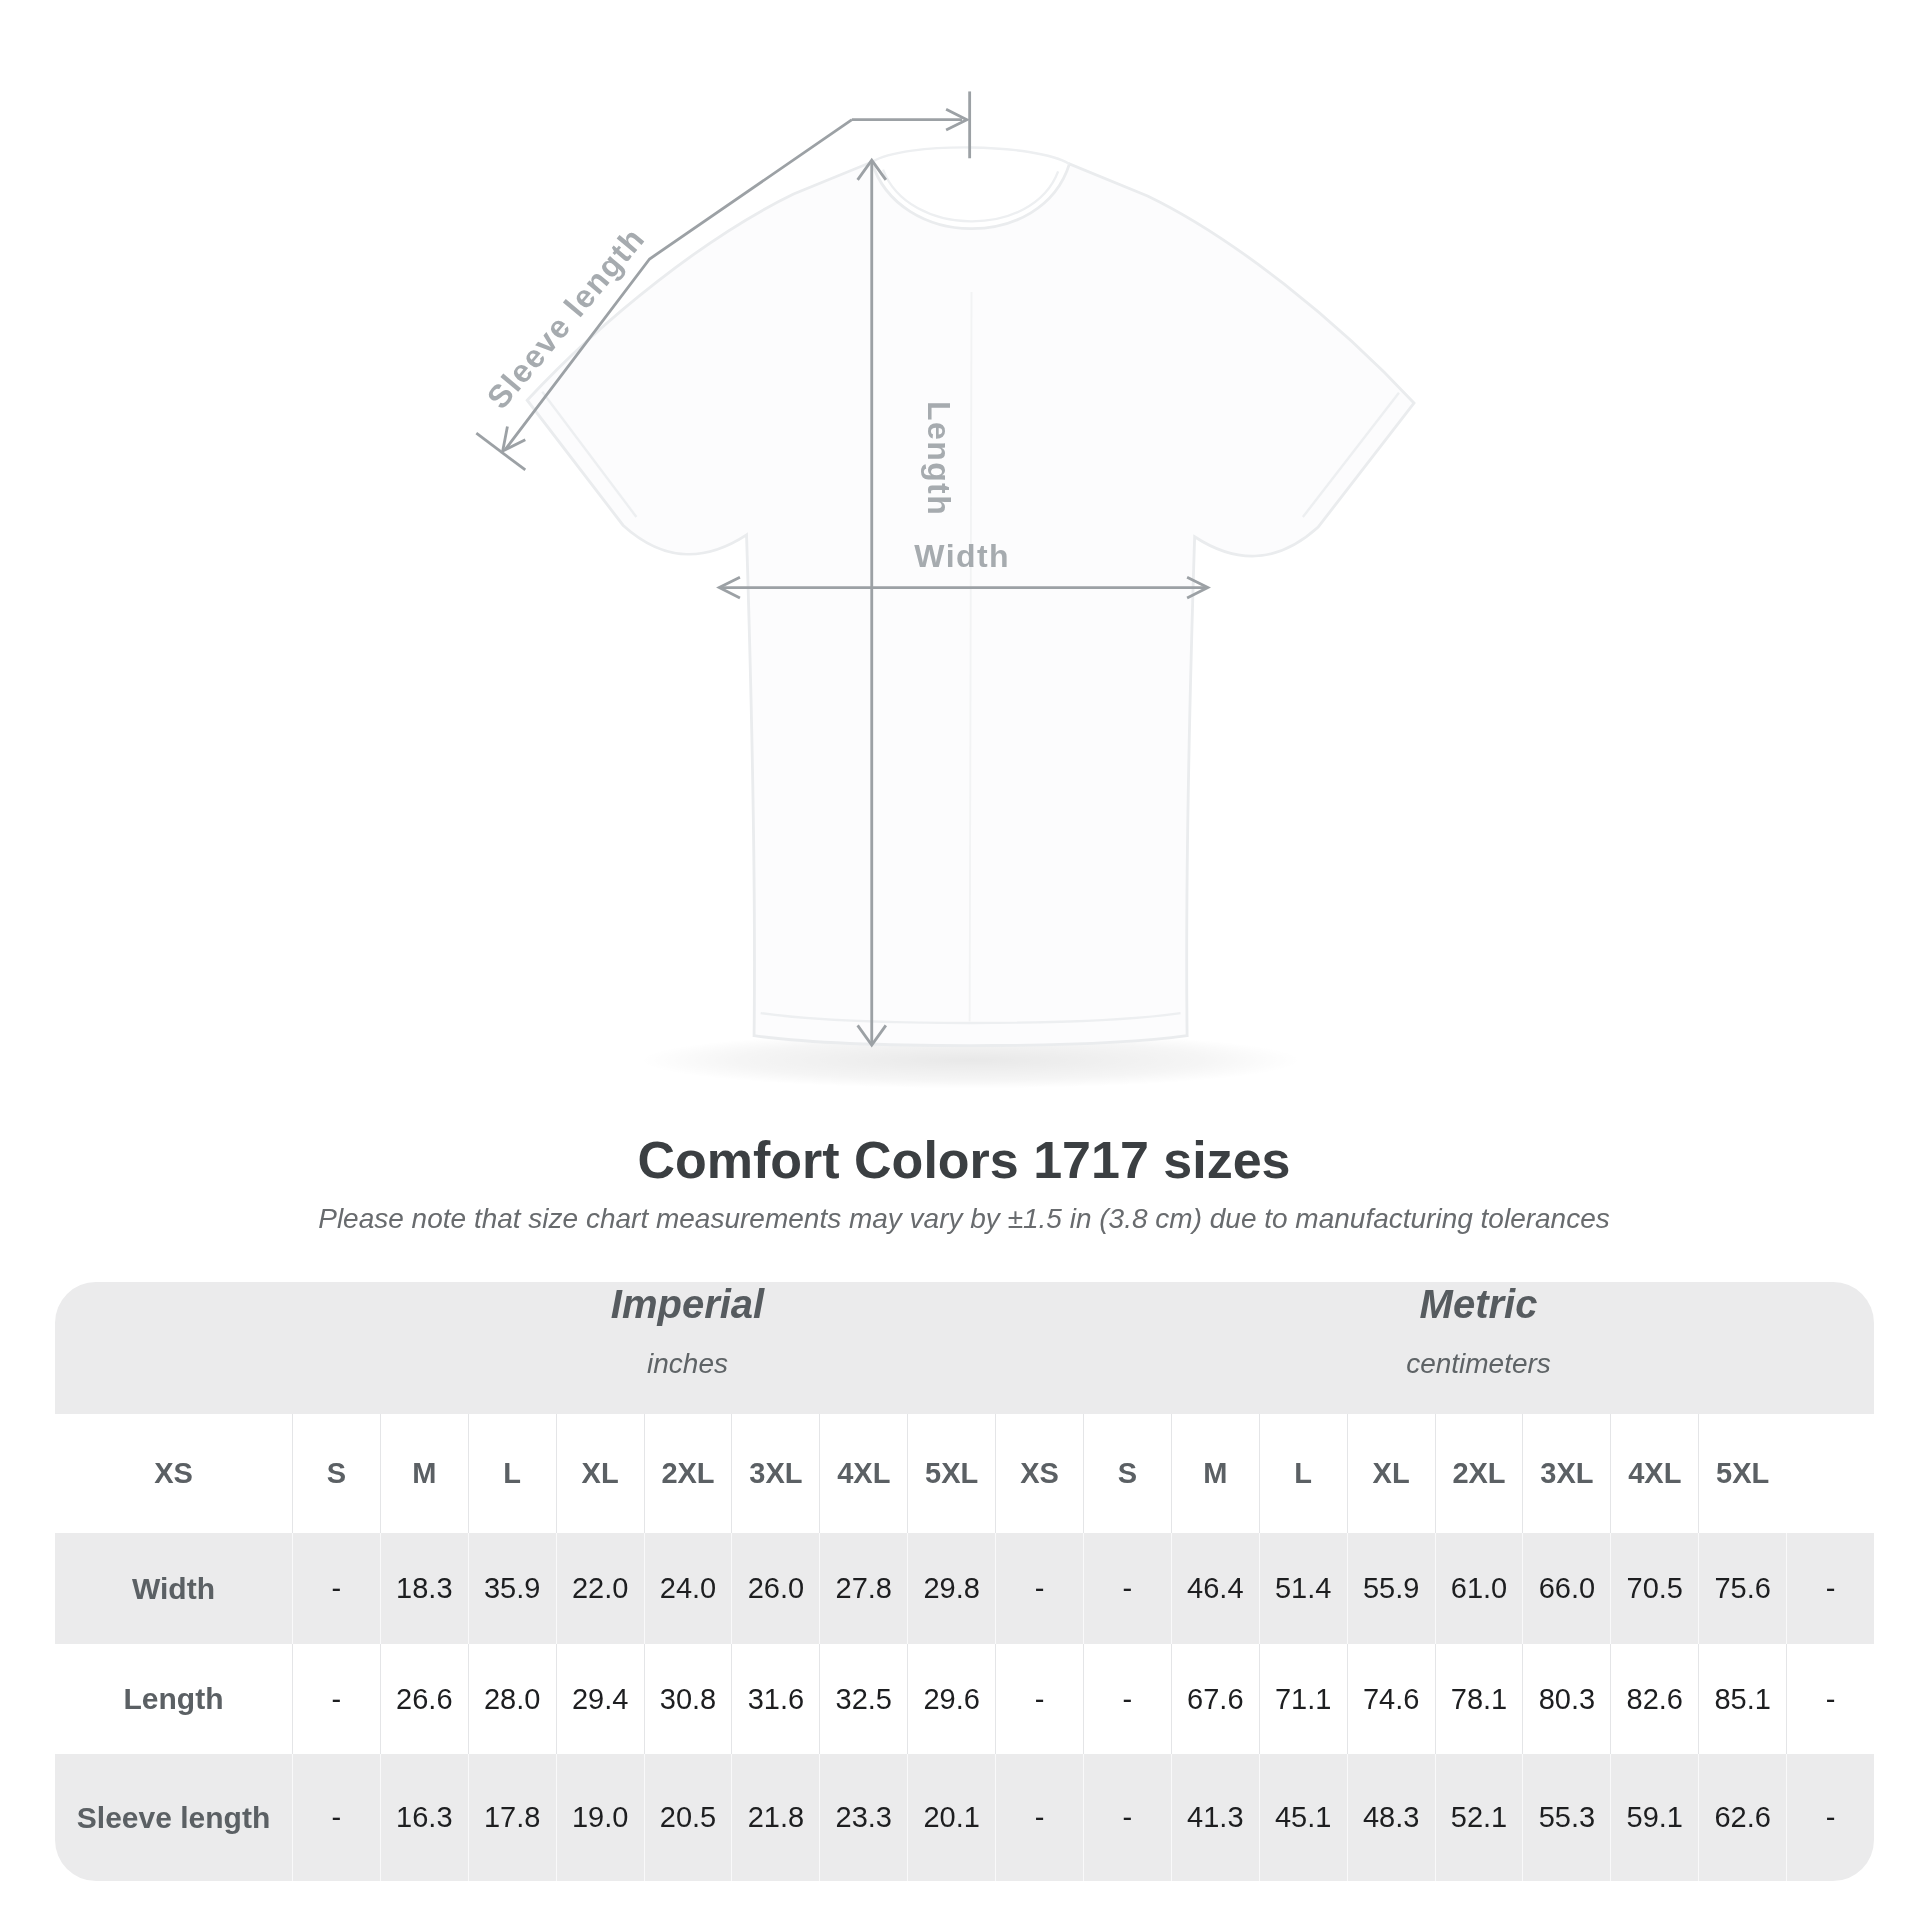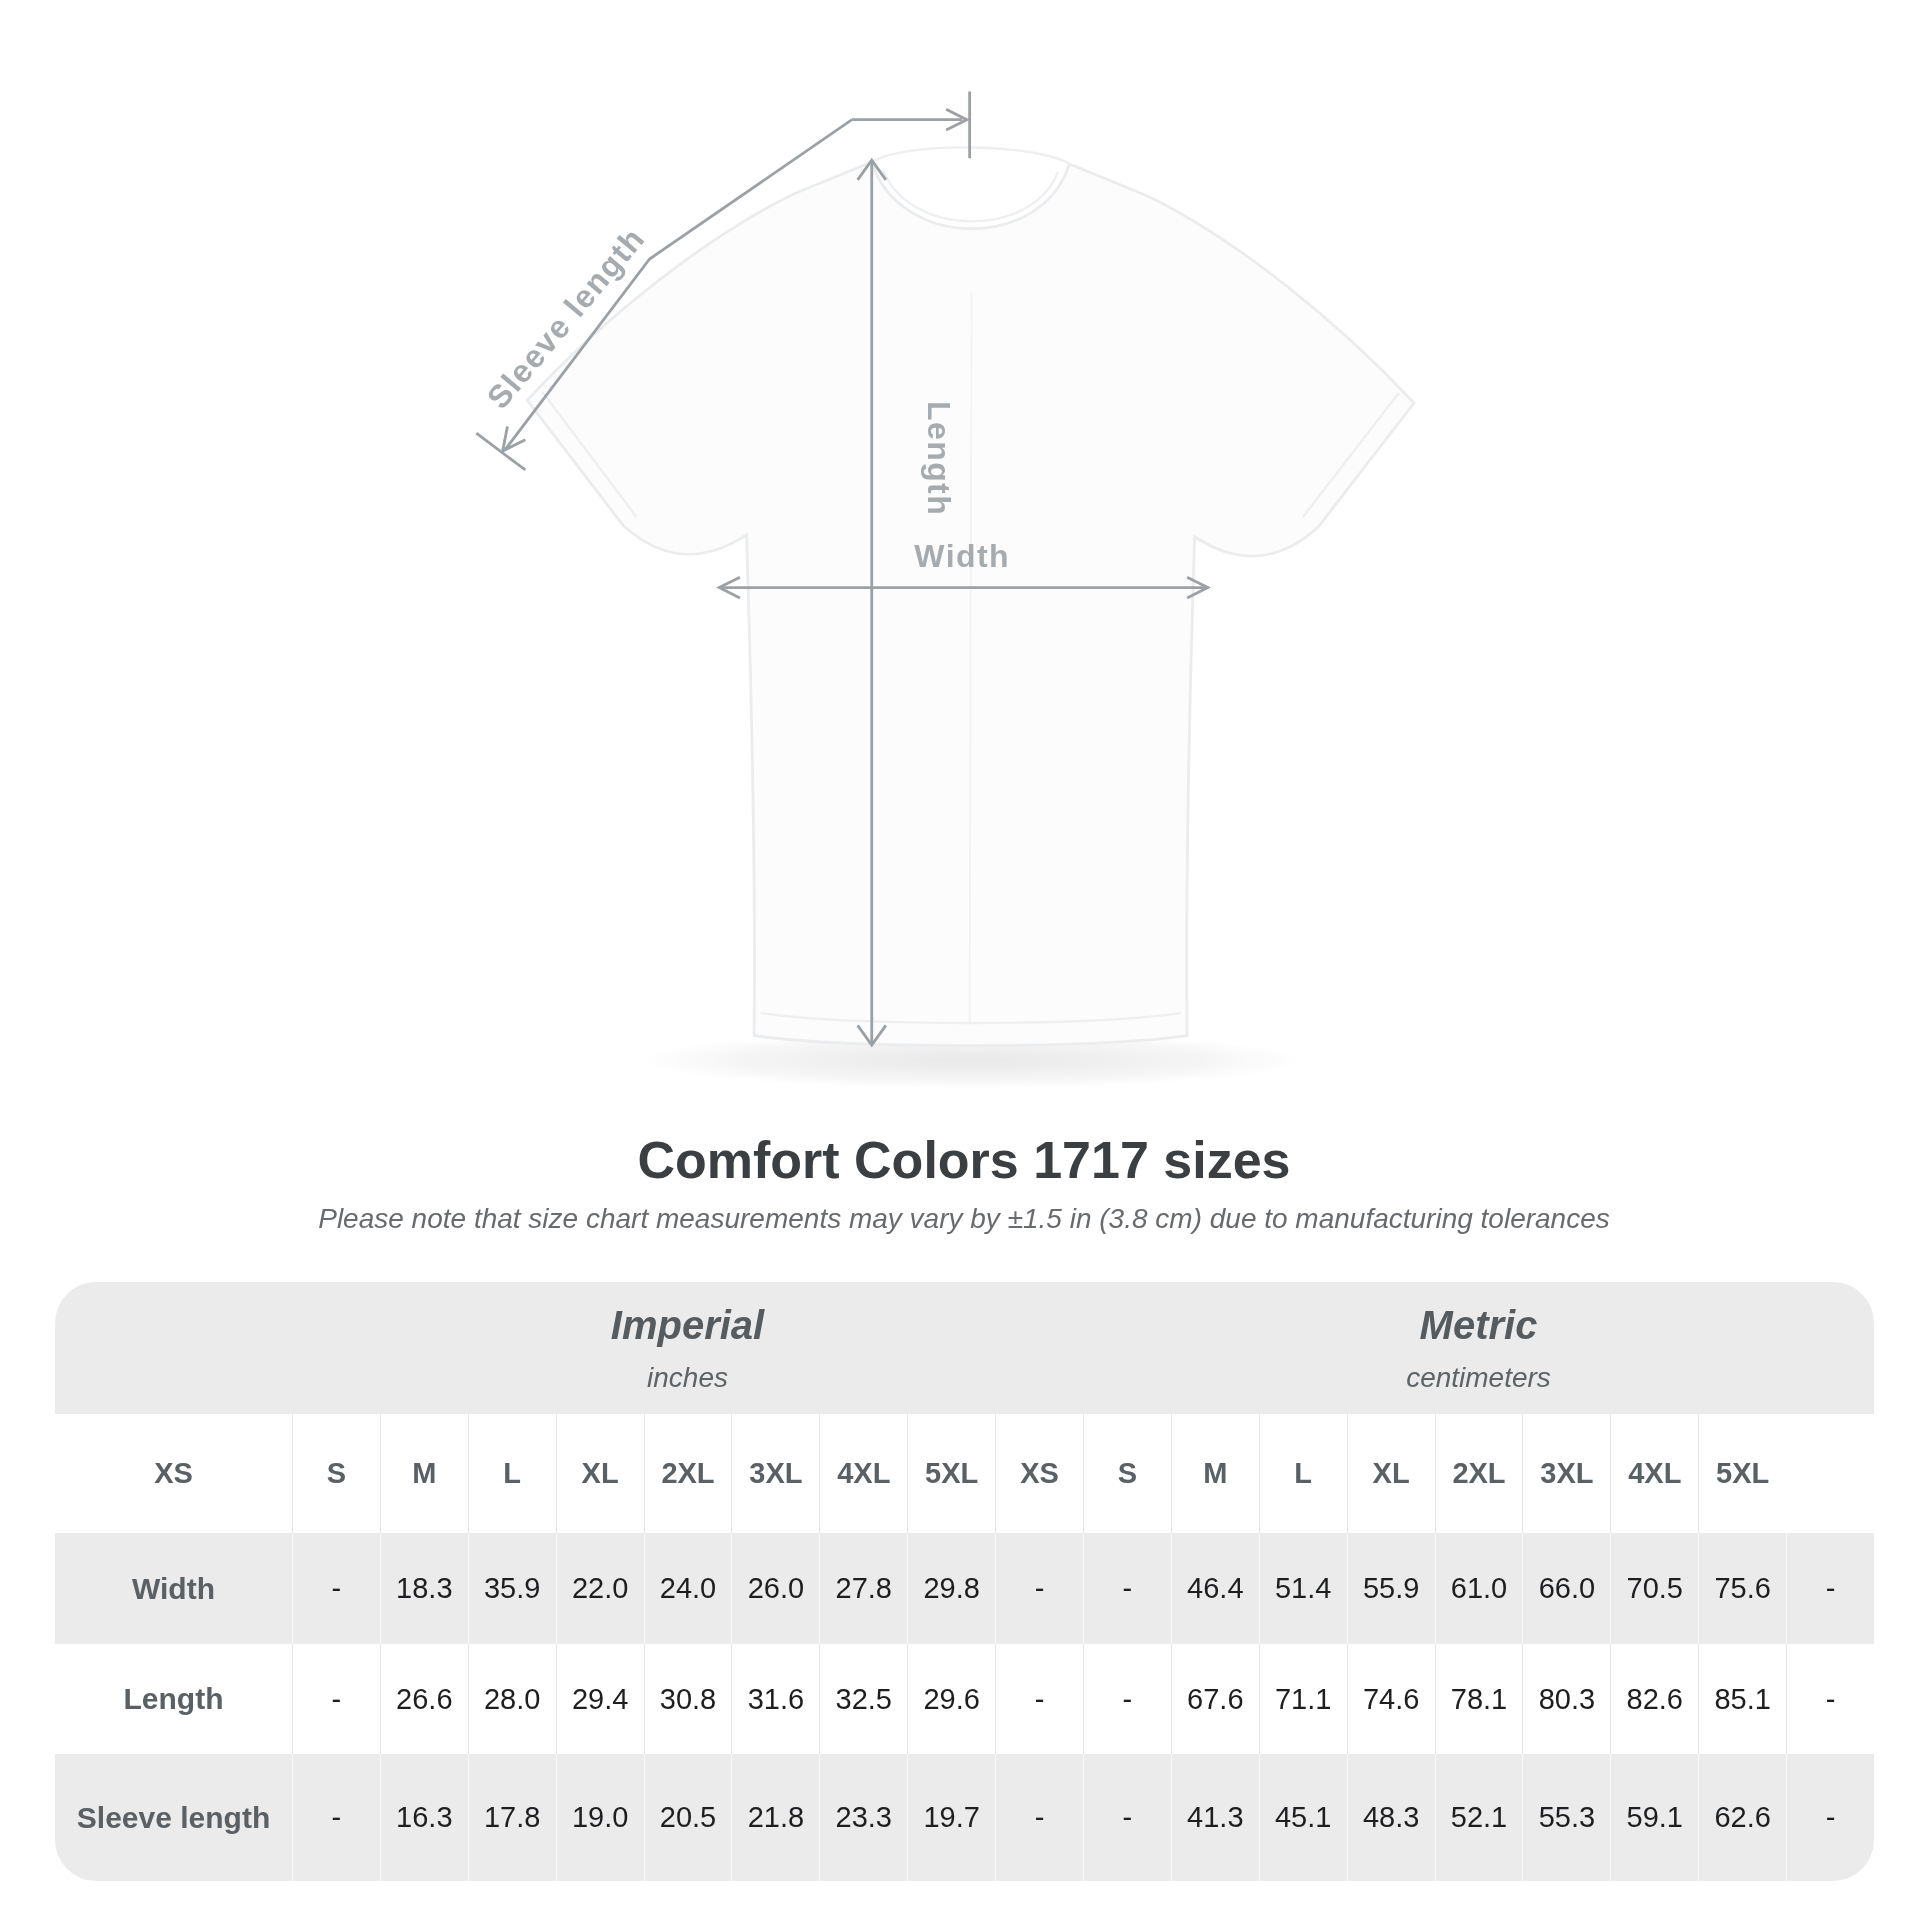--- a/index.html
+++ b/index.html
@@ -24,21 +24,21 @@
     position:absolute;top:1203px;left:0;width:1928px;margin:0;
     text-align:center;font-size:28px;font-style:italic;color:#686b6e;
   }
   
   .size-table{
     position:absolute;top:1282px;left:55px;width:1819px;height:599px;
     border-radius:41px;overflow:hidden;
   }
   .t-row,.band{display:grid;grid-template-columns:237px repeat(18,1fr);}
   .band{height:132px;background:#ebebec;}
-  .unit{display:flex;flex-direction:column;justify-content:center;align-items:center;row-gap:14px;}
+  .unit{display:flex;flex-direction:column;justify-content:flex-start;align-items:center;row-gap:21px;}
   .unit-imperial{grid-column:2 / span 9;}
   .unit-metric{grid-column:11 / span 9;}
   .u-label{font-size:40px;font-weight:bold;font-style:italic;color:#565b5f;}
   .u-sub{font-size:28px;font-style:italic;color:#5e6366;}
   .r-head{height:119px;}
   .r0{height:111px;}
   .r1{height:110px;}
   .r2{height:127px;}
   .r-white{background:#ffffff;--div:#e4e5e7;}
   .r-gray{background:#ebebec;--div:#f9f9fa;}
@@ -197,21 +197,21 @@
 
   <div class="t-row r2 r-gray">
     <div class="c lab">Sleeve length</div>
     <div class="c">-</div>
     <div class="c">16.3</div>
     <div class="c">17.8</div>
     <div class="c">19.0</div>
     <div class="c">20.5</div>
     <div class="c">21.8</div>
     <div class="c">23.3</div>
-    <div class="c">19.7</div>
+    <div class="c">20.1</div>
     <div class="c">-</div>
     <div class="c">-</div>
     <div class="c">41.3</div>
     <div class="c">45.1</div>
     <div class="c">48.3</div>
     <div class="c">52.1</div>
     <div class="c">55.3</div>
     <div class="c">59.1</div>
     <div class="c">62.6</div>
     <div class="c">-</div>

